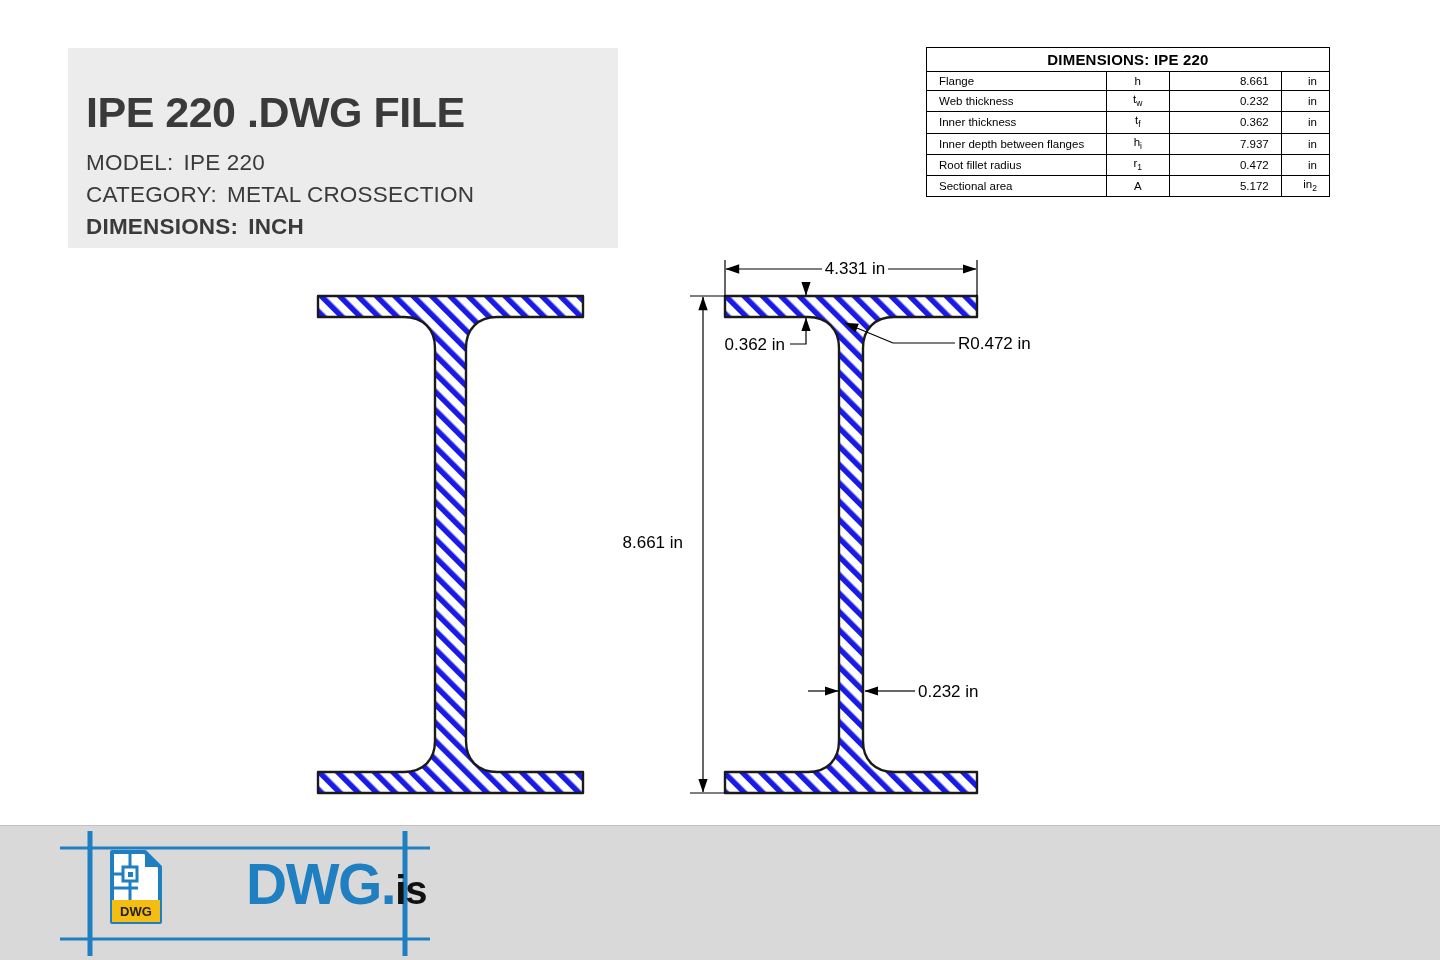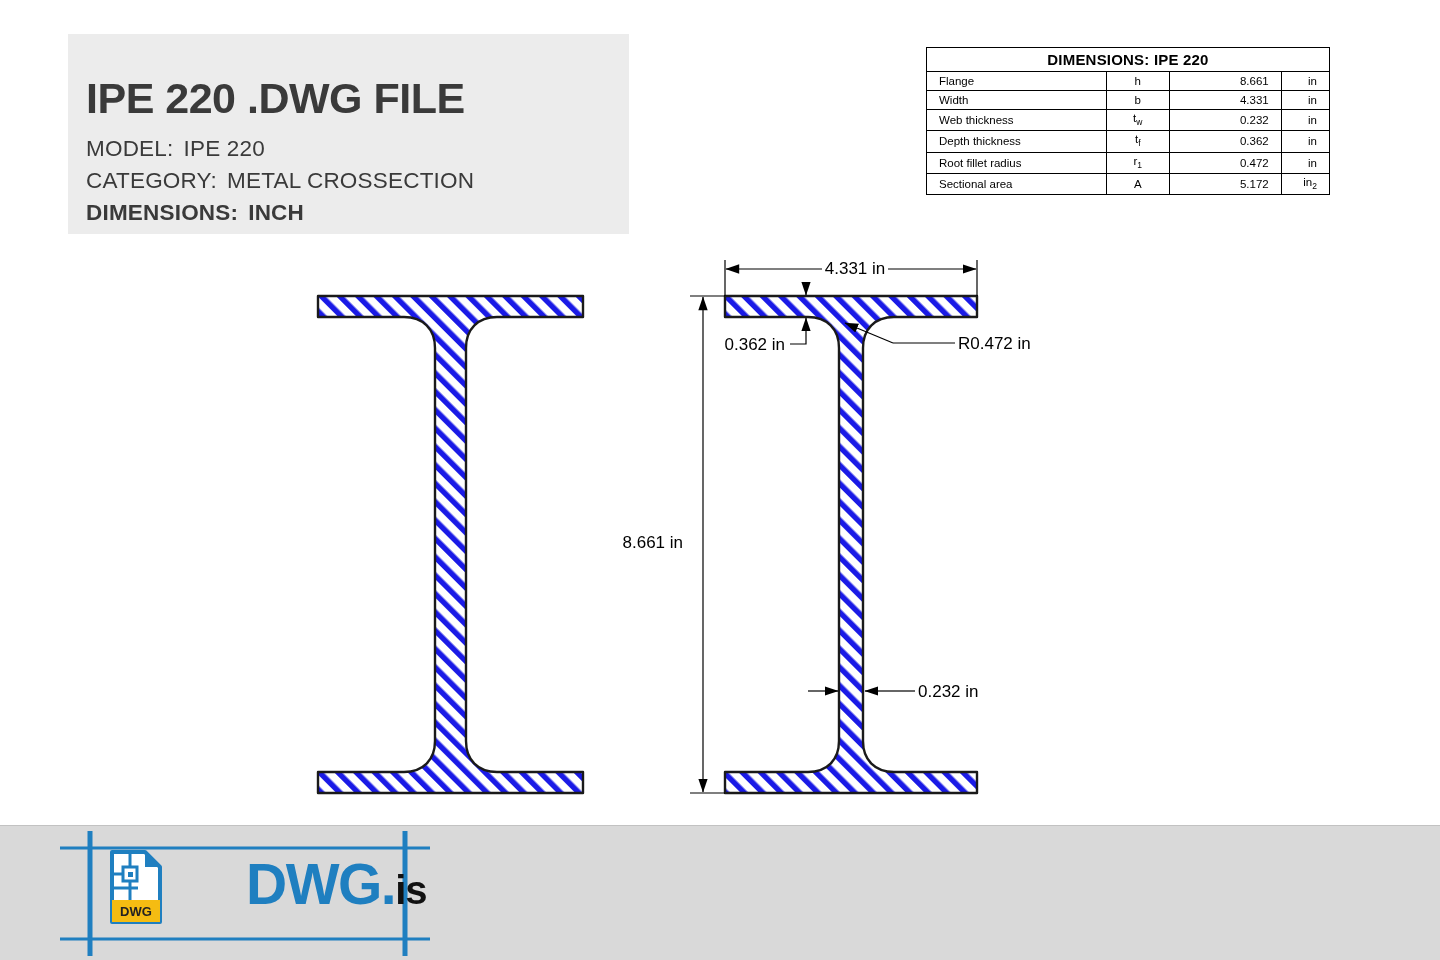--- a/index.html
+++ b/index.html
@@ -8,23 +8,22 @@
     width:1440px;height:960px;
     background:#ffffff;
     font-family:"Liberation Sans", sans-serif;
     position:relative;
     overflow:hidden;
   }
   .page{position:absolute;inset:0;}
 
   
   #info-block{
-    position:absolute;left:68px;top:34px;width:550px;height:200px;
+    position:absolute;left:68px;top:48px;width:550px;height:200px;
     background:#ececec;
-    padding-left:11px;
   }
   #info-title{
     position:absolute;left:18px;top:40px;
     font-size:43px;font-weight:bold;color:#3a3a3a;
     letter-spacing:-0.5px;white-space:nowrap;
   }
   .info-line{
     position:absolute;left:18px;
     font-size:22.5px;color:#3a3a3a;white-space:nowrap;
     letter-spacing:0.2px;
@@ -105,35 +104,35 @@
       </tr>
     </thead>
     <tbody id="dims-body">
         <tr>
           <td class="c-label">Flange</td>
           <td class="c-sym">h</td>
           <td class="c-val">8.661</td>
           <td class="c-unit">in</td>
         </tr>
         <tr>
-          <td class="c-label">Width</td>
-          <td class="c-sym">b</td>
-          <td class="c-val">4.331</td>
-          <td class="c-unit">in</td>
-        </tr>
-        <tr>
           <td class="c-label">Web thickness</td>
           <td class="c-sym">t<sub>w</sub></td>
           <td class="c-val">0.232</td>
           <td class="c-unit">in</td>
         </tr>
         <tr>
-          <td class="c-label">Depth thickness</td>
+          <td class="c-label">Inner thickness</td>
           <td class="c-sym">t<sub>f</sub></td>
           <td class="c-val">0.362</td>
+          <td class="c-unit">in</td>
+        </tr>
+        <tr>
+          <td class="c-label">Inner depth between flanges</td>
+          <td class="c-sym">h<sub>i</sub></td>
+          <td class="c-val">7.937</td>
           <td class="c-unit">in</td>
         </tr>
         <tr>
           <td class="c-label">Root fillet radius</td>
           <td class="c-sym">r<sub>1</sub></td>
           <td class="c-val">0.472</td>
           <td class="c-unit">in</td>
         </tr>
         <tr>
           <td class="c-label">Sectional area</td>

